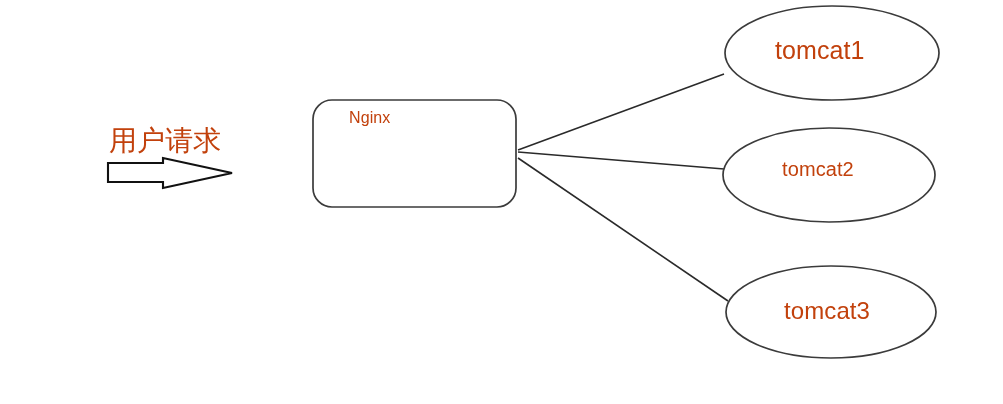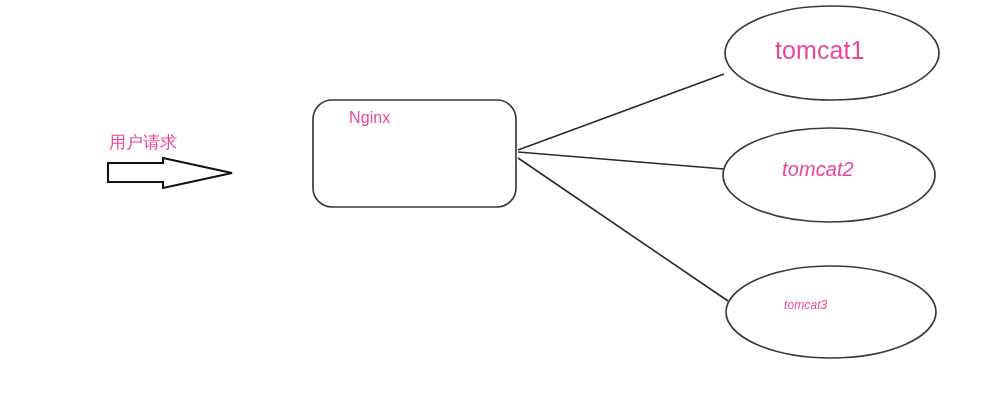--- a/index.html
+++ b/index.html
@@ -18,52 +18,49 @@
   #diagram-canvas {
     position: absolute;
     left: 0;
     top: 0;
     width: 1003px;
     height: 404px;
   }
   .node-label {
     position: absolute;
     white-space: nowrap;
-    color: #ec4899;
+    color: #c2410c;
     line-height: 1;
     letter-spacing: 0.1px;
   }
   #request-caption {
     left: 109px;
     top: 127px;
-    font-size: 17px;
+    font-size: 28px;
     font-family: Liberation Sans, sans-serif;
-    margin-top: 7px;
   }
   #nginx-label {
     left: 349px;
     top: 110px;
     font-size: 16px;
   }
   #tomcat1-label {
     left: 775px;
     top: 38px;
     font-size: 25px;
   }
   #tomcat2-label {
     left: 782px;
     top: 159px;
     font-size: 20px;
-    font-style: italic;
   }
   #tomcat3-label {
     left: 784px;
     top: 299px;
-    font-size: 12px;
-    font-style: italic;
+    font-size: 24px;
   }
 </style>
 </head>
 <body>
 
 <svg id="diagram-canvas" viewBox="0 0 1003 404">
 
   <polygon points="108,163 163,163 163,158 232,173 163,188 163,182 108,182" fill="#ffffff" stroke="#111111" stroke-width="2.1" stroke-linejoin="miter"></polygon>
 
   <line x1="518" y1="150" x2="724" y2="74" stroke="#2a2a2a" stroke-width="1.6"></line>

